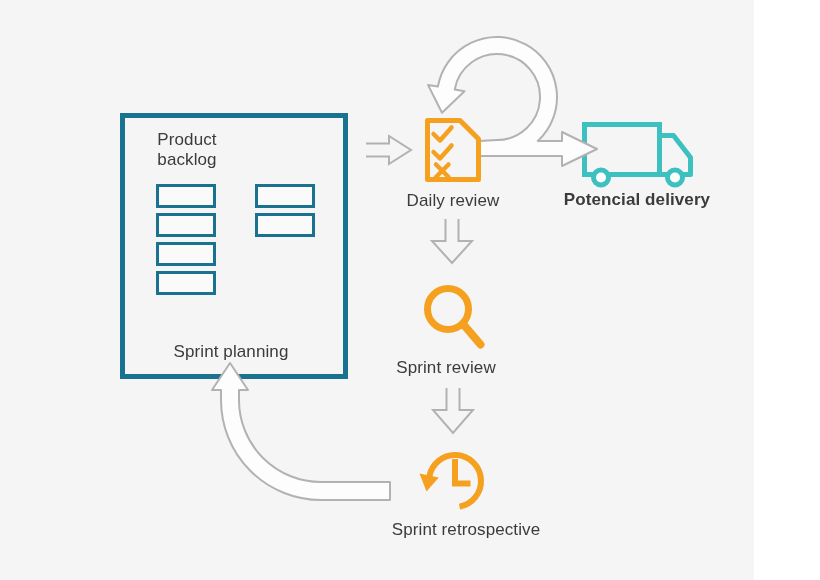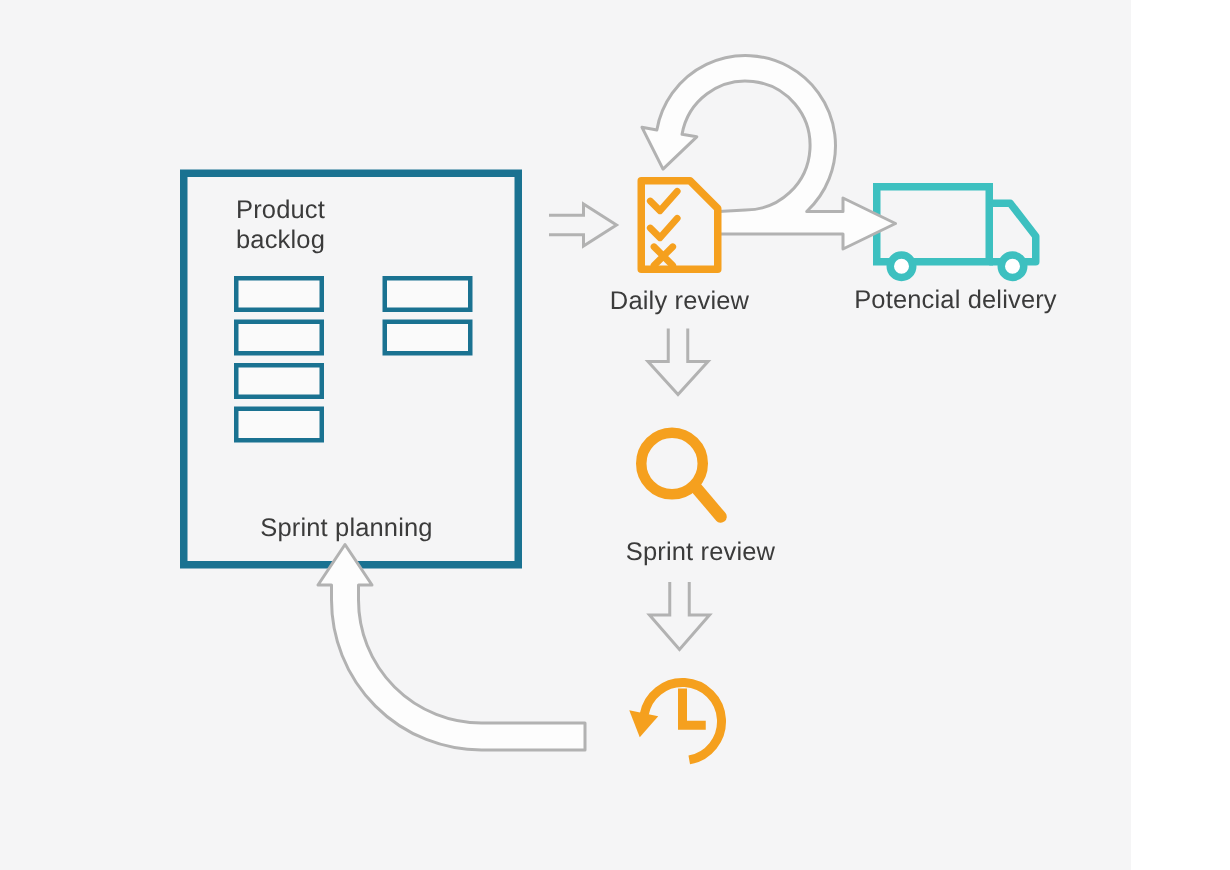--- a/index.html
+++ b/index.html
@@ -88,17 +88,18 @@
     </g>
   </svg>
 
   <div class="label wrap" style="left:187px;top:130px;">Product backlog</div>
 
 
   <div class="label" style="left:231px;top:342px;">Sprint planning</div>
 
   <div class="label" style="left:453px;top:191px;">Daily review</div>
 
-  <div class="label" style="left:637px;top:190px;">Potencial delivery</div>
+  <div class="label" style="left:637px;top:190px;font-weight:bold;">Potencial delivery</div>
 
-  <div class="label" style="left:467px;top:358px;">Sprint review</div>
+  <div class="label" style="left:446px;top:358px;">Sprint review</div>
 
+  <div class="label" style="left:466px;top:520px;">Sprint retrospective</div>
 </div>
 
 </body></html>

